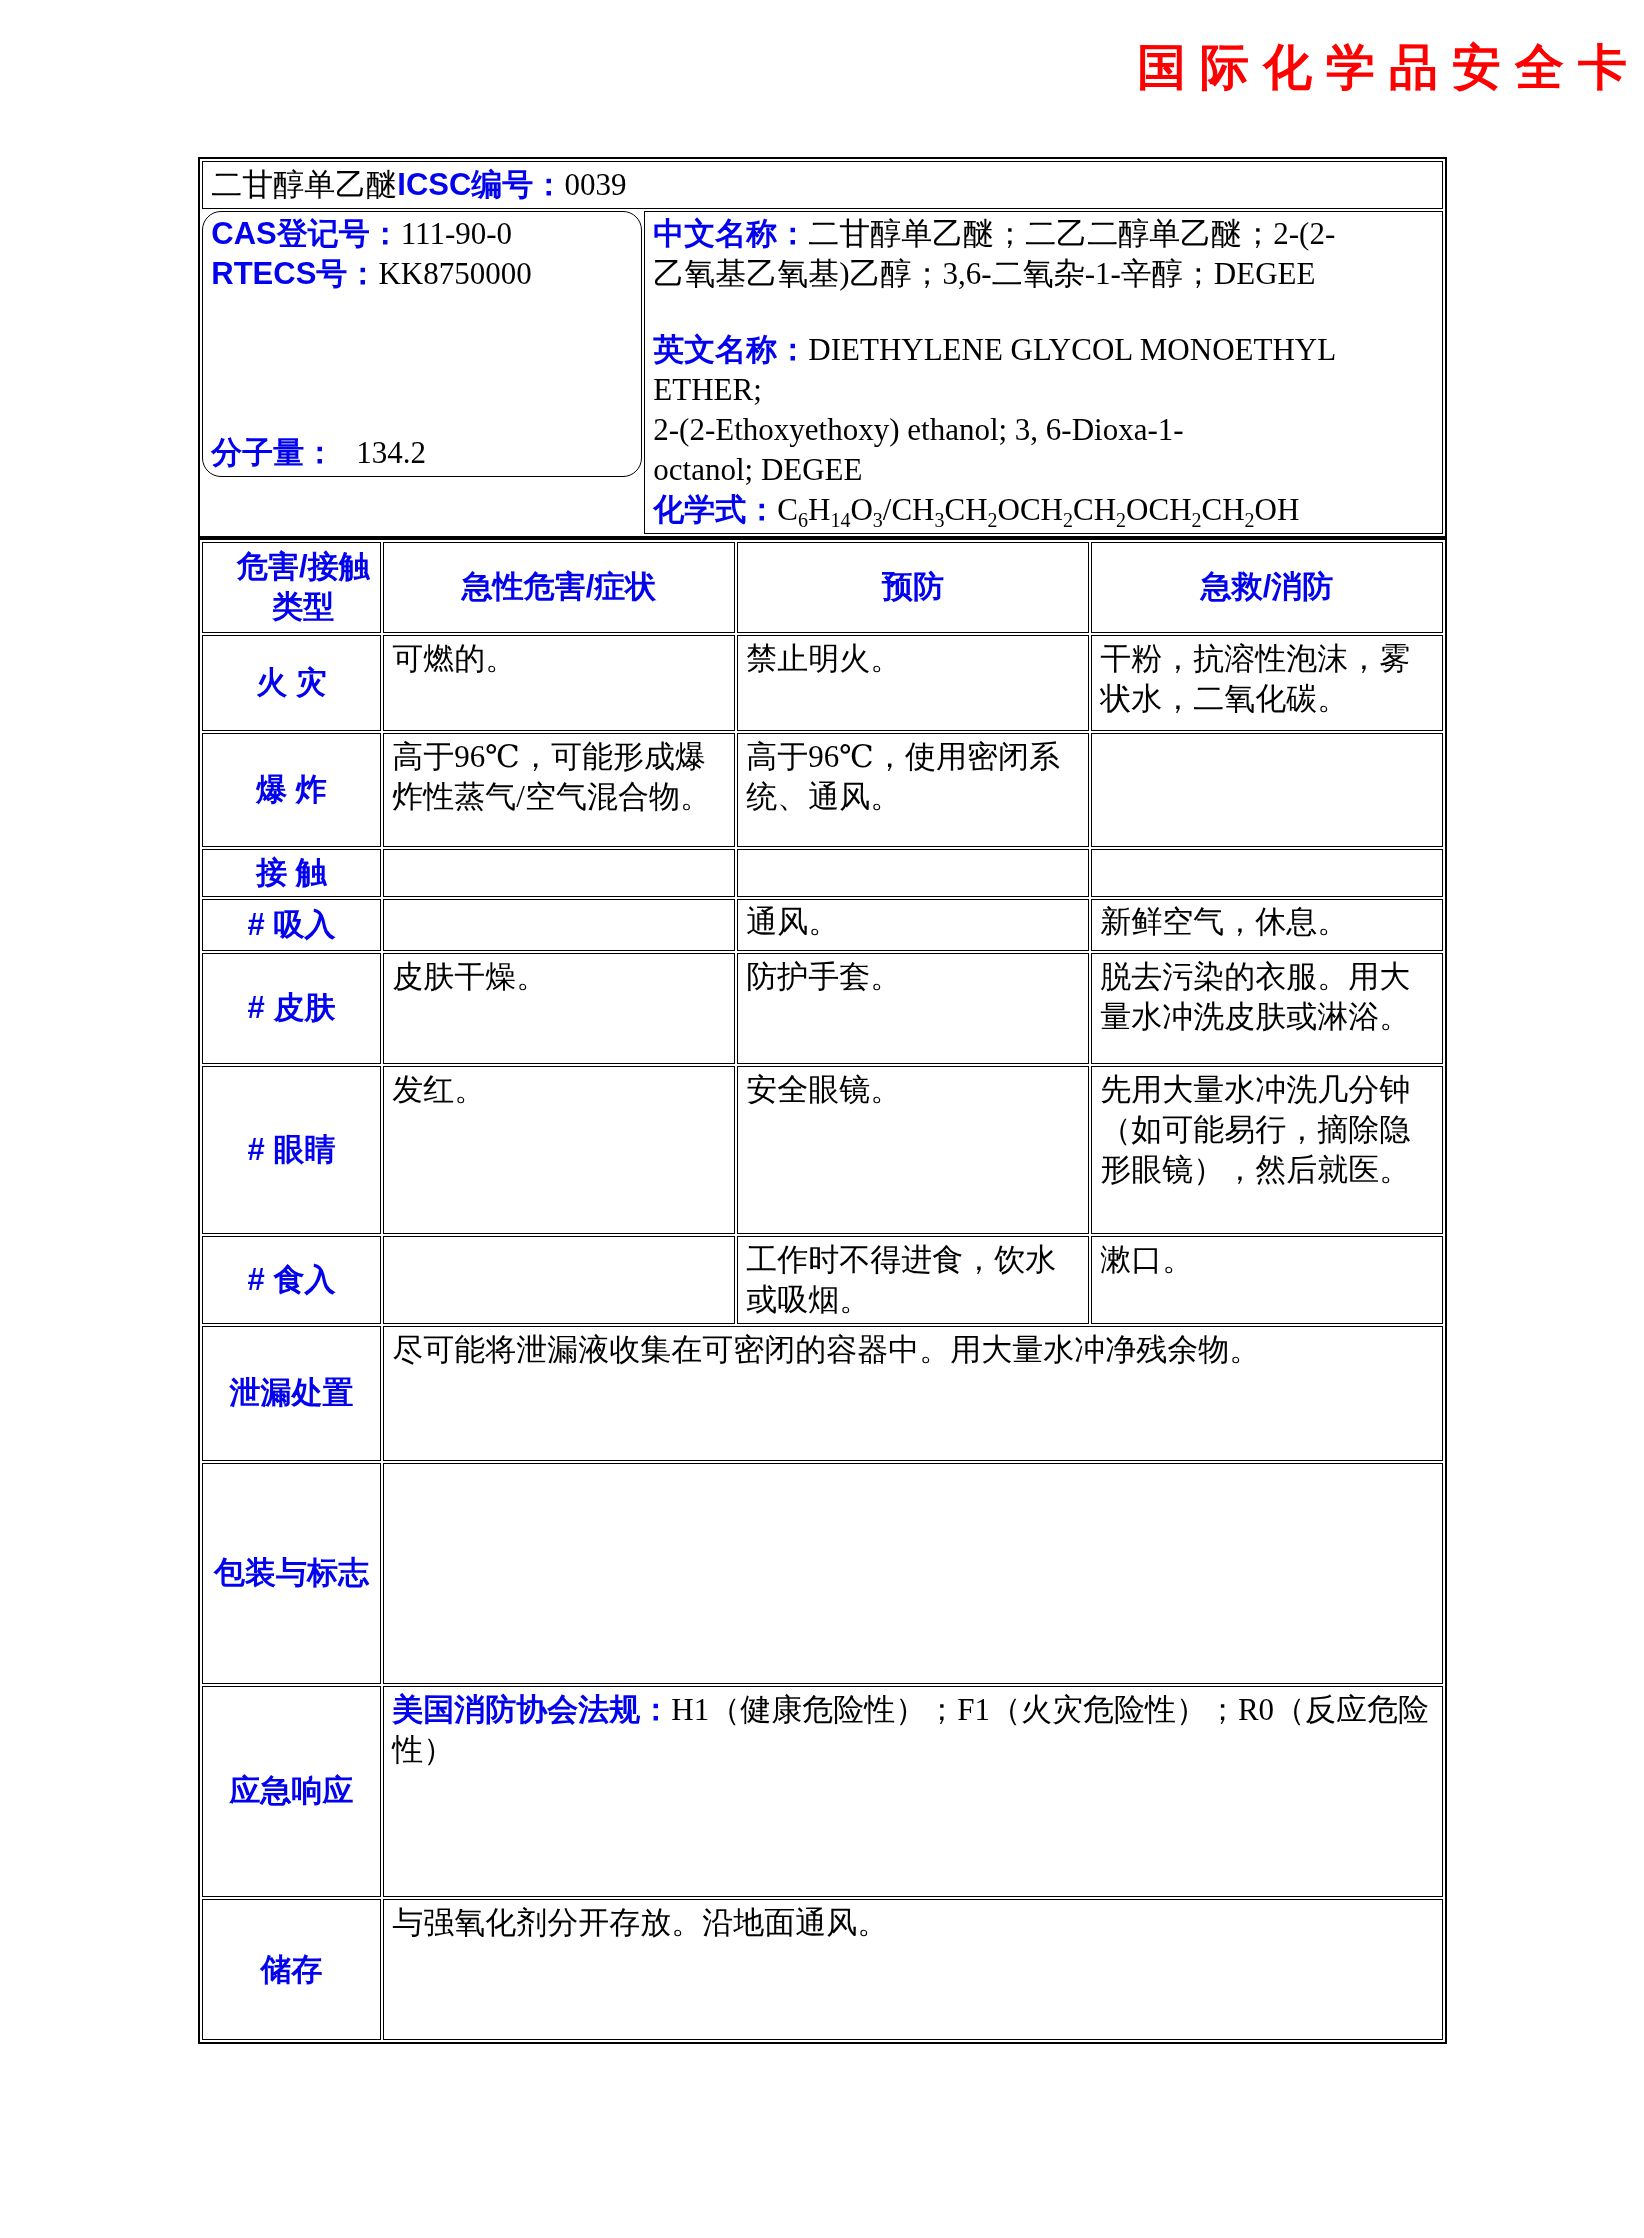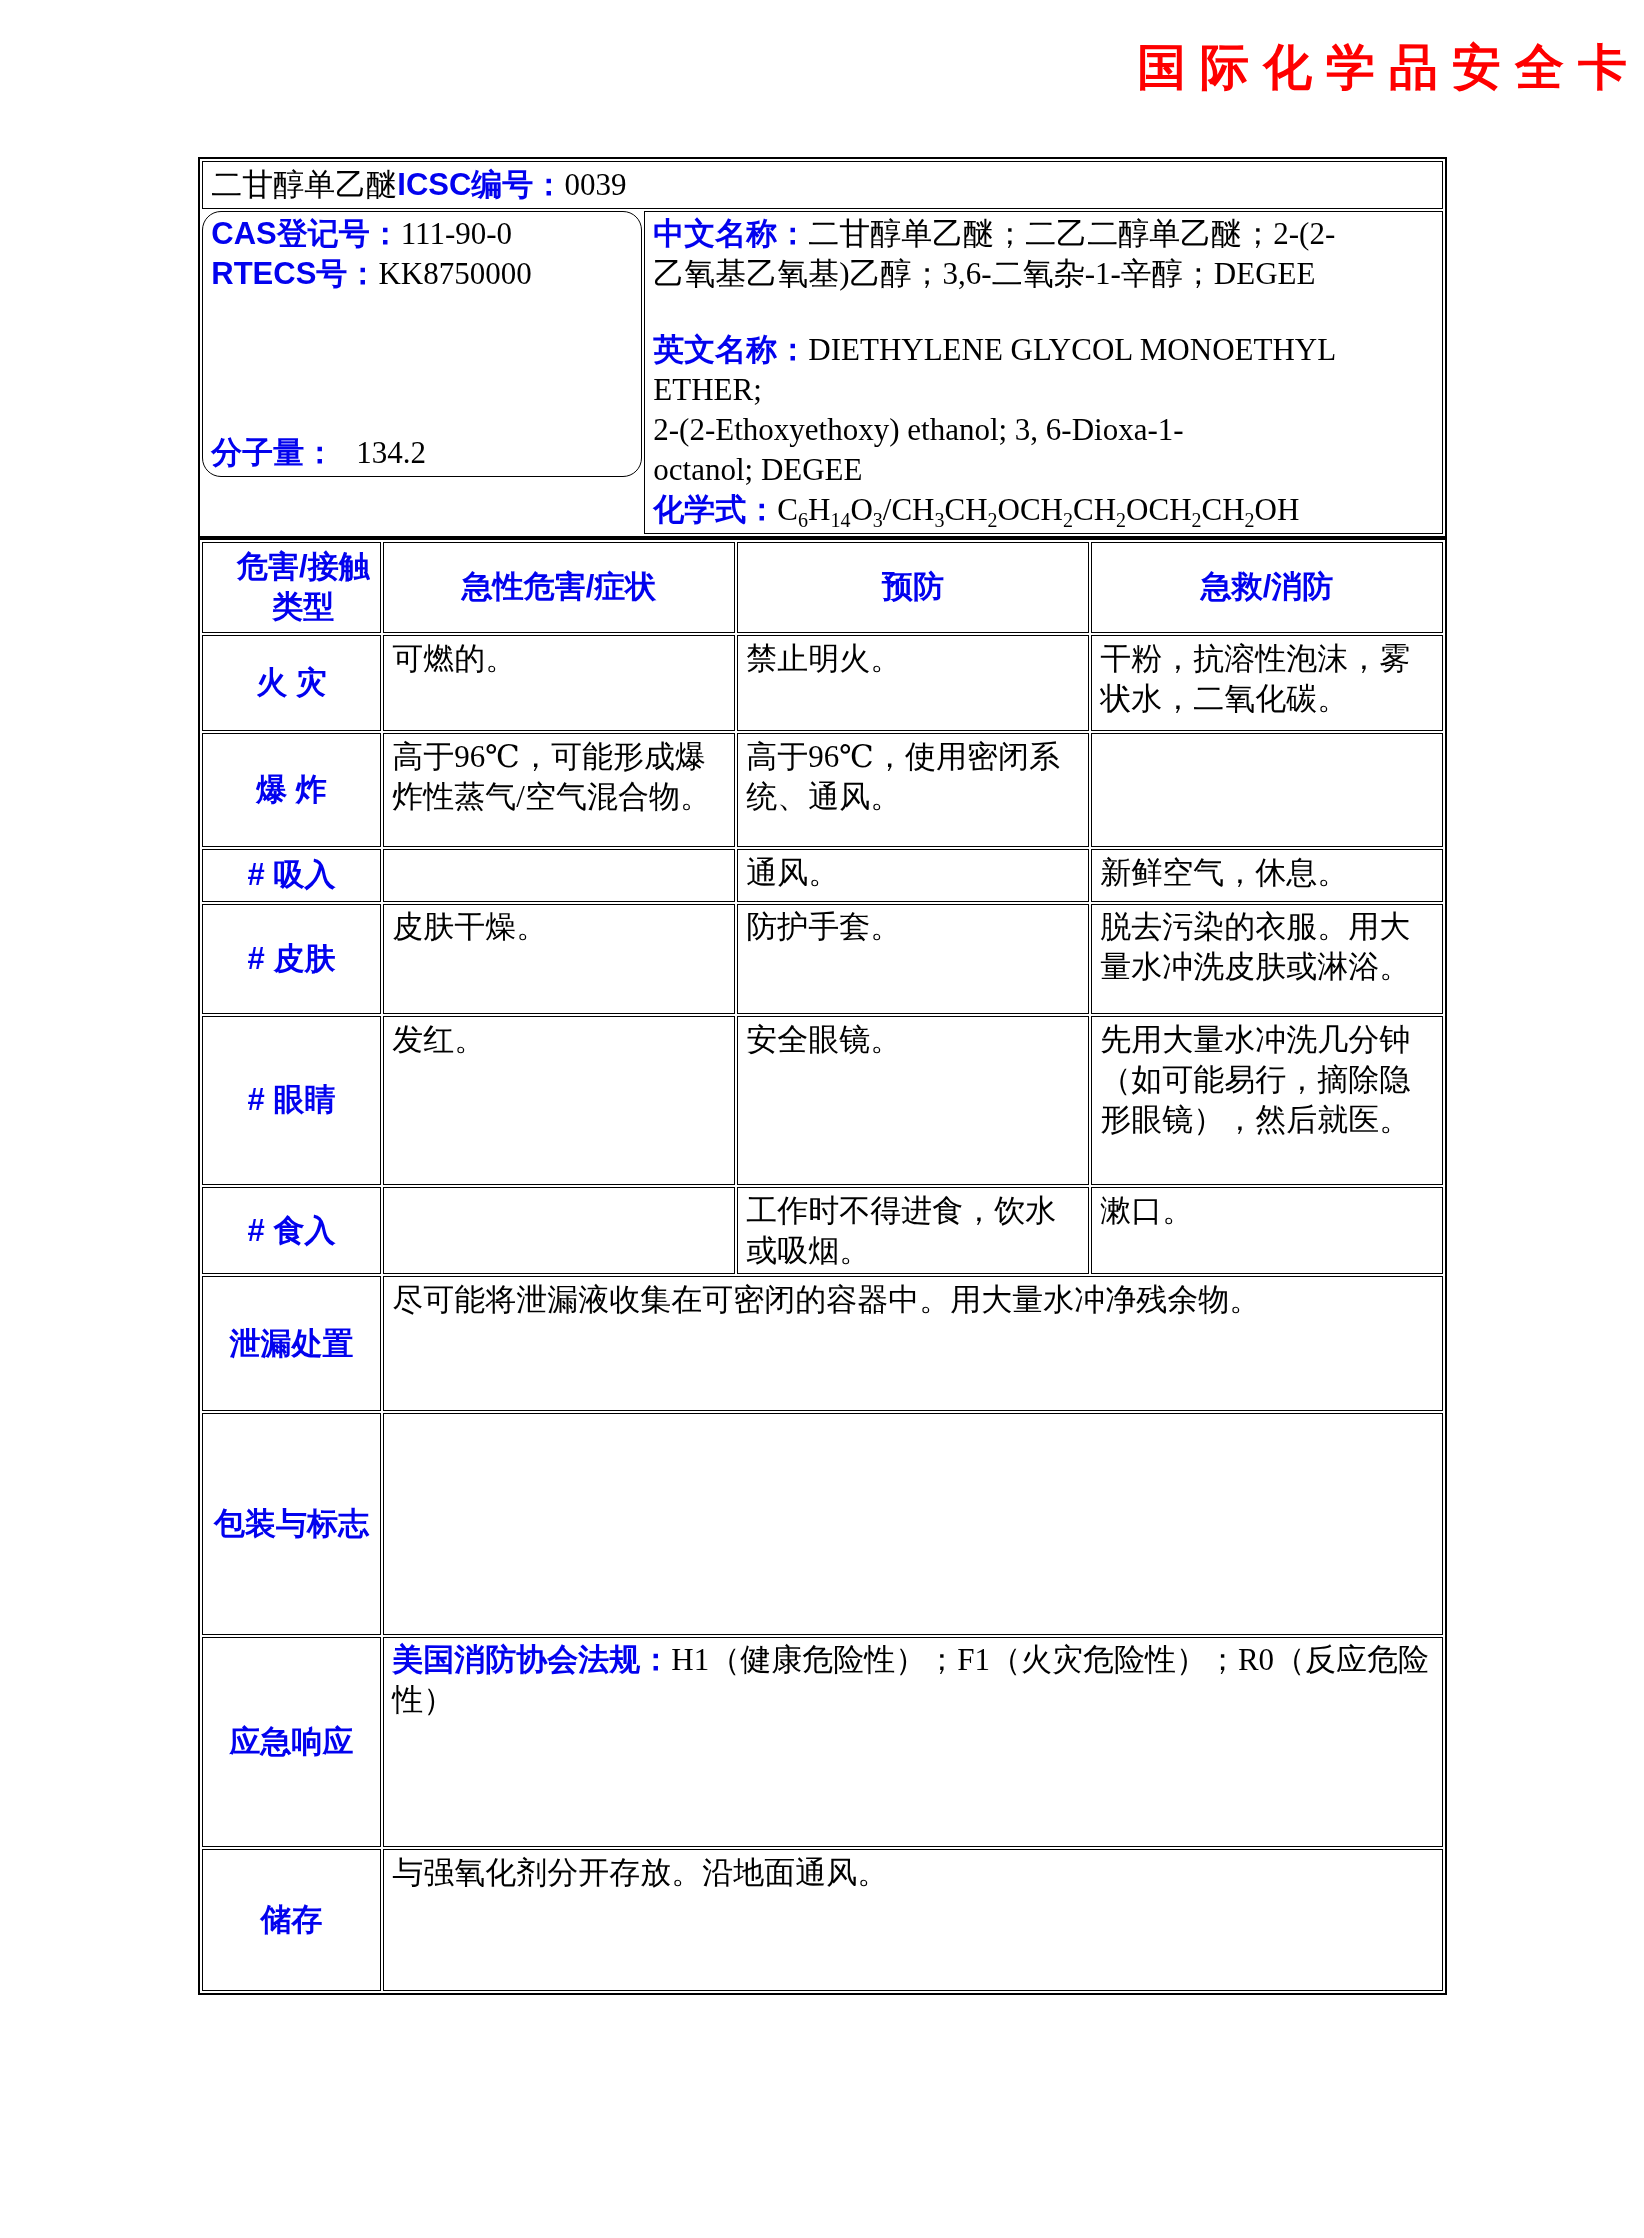--- a/index.html
+++ b/index.html
@@ -122,20 +122,26 @@
         <td>干粉，抗溶性泡沫，雾状水，二氧化碳。</td>
       </tr>
 
       <tr>
         <td class="label-cell" style="height:106px;">爆 炸</td>
         <td>高于96℃，可能形成爆炸性蒸气/空气混合物。</td>
         <td>高于96℃，使用密闭系统、通风。</td>
         <td></td>
       </tr>
 
+      <tr>
+        <td class="label-cell" style="height:35px;">接 触</td>
+        <td></td>
+        <td></td>
+        <td></td>
+      </tr>
 
       <tr>
         <td class="label-cell" style="height:45px;"># 吸入</td>
         <td></td>
         <td>通风。</td>
         <td>新鲜空气，休息。</td>
       </tr>
 
       <tr>
         <td class="label-cell" style="height:103px;"># 皮肤</td>

